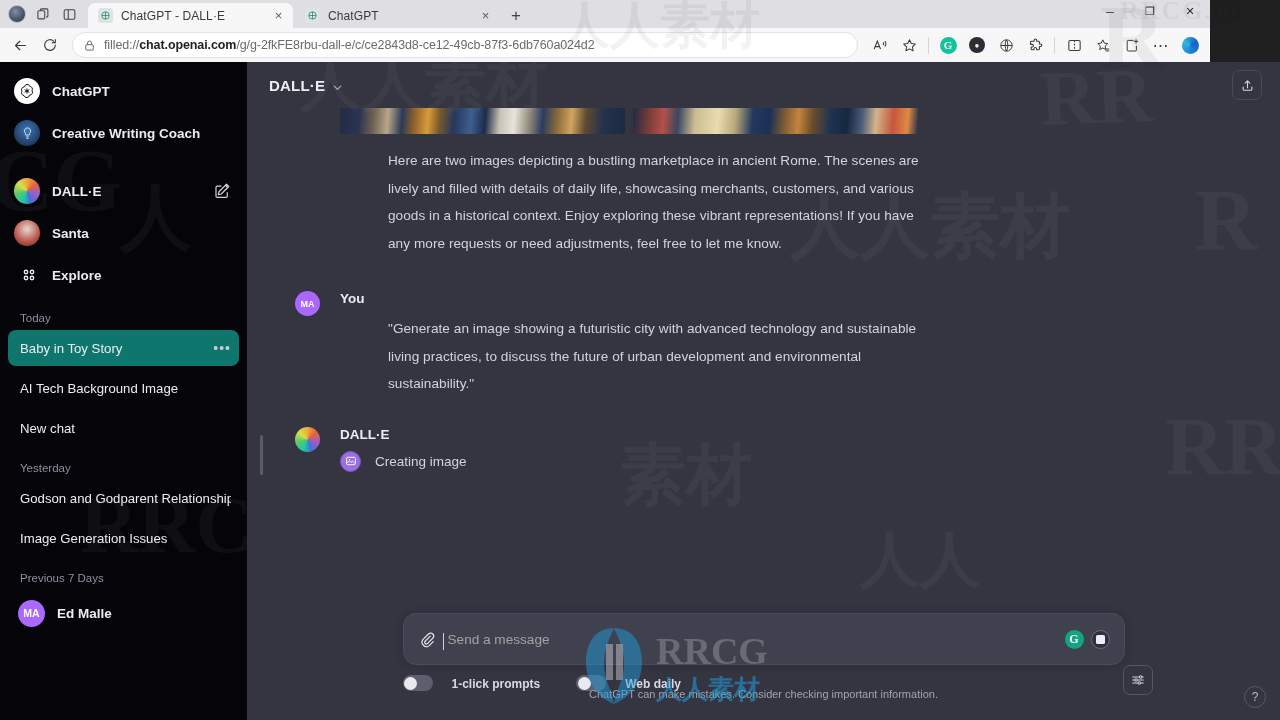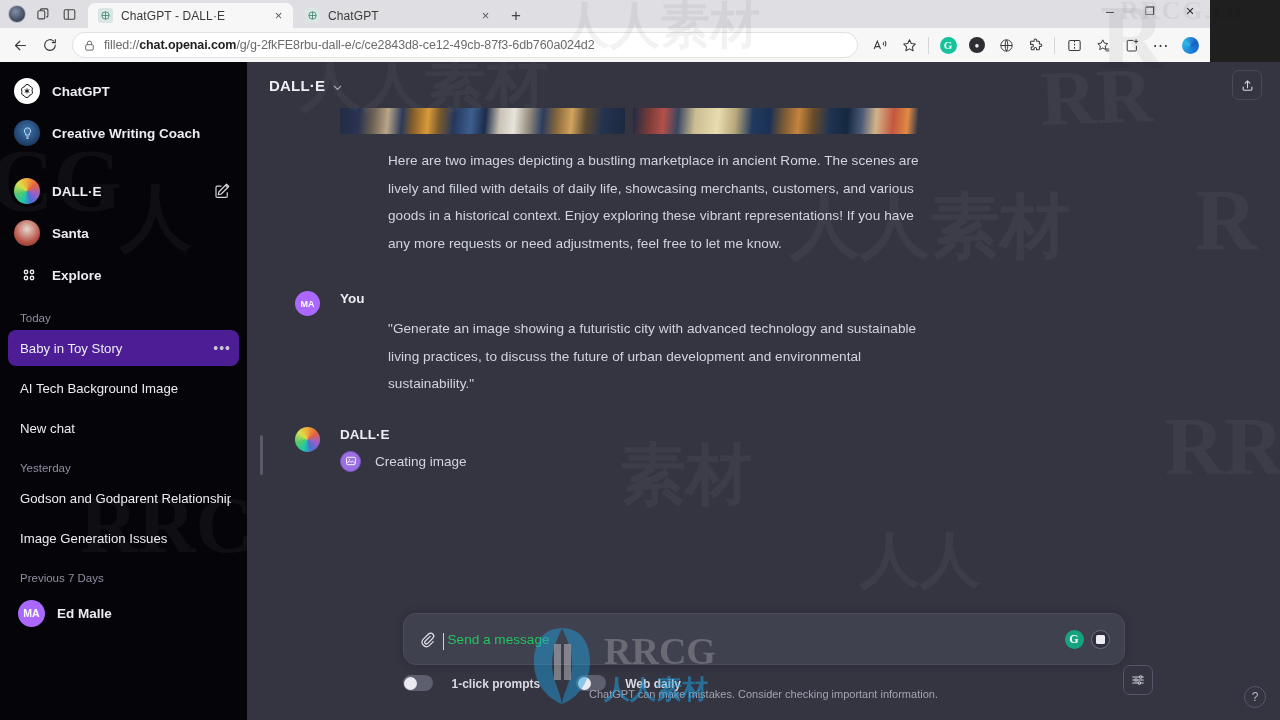--- a/index.html
+++ b/index.html
@@ -129,21 +129,21 @@
   .sb-section {
     font-size: 11.5px; color: #8e8ea0; padding: 16px 10px 6px 12px;
     font-weight: 400;
   }
   .conv {
     height: 36px; display: flex; align-items: center;
     padding: 0 8px 0 12px; border-radius: 8px;
     color: #ececf1; font-size: 13.2px;
     white-space: nowrap; overflow: hidden; position: relative;
   }
-  .conv.active { background: #4c1d95; }
+  .conv.active { background: #0f766e; }
   .conv .conv-title {
     flex: 1; overflow: hidden; text-overflow: clip; white-space: nowrap;
   }
   .conv .dots { color: #c9c9d3; font-size: 14px; letter-spacing: 1px; flex:none; }
   .sb-spacer { flex: 1; }
   .user-row {
     height: 46px; display: flex; align-items: center; gap: 12px;
     padding: 0 10px; border-radius: 8px; margin-bottom: 6px;
   }
   .user-ava {
@@ -221,21 +221,21 @@
   }
   .composer {
     width: 722px; height: 52px; background: #40414f;
     border: 1px solid #4b4c5b; border-radius: 13px;
     display: flex; align-items: center; gap: 10px; padding: 0 14px;
     box-shadow: 0 0 10px rgba(0,0,0,.18);
     margin-top: 8px;
   }
   .clip-ic { width: 18px; height: 18px; color: #e3e3ea; flex: none; }
   .composer-input {
-    flex: 1; font-size: 13.6px; color: #22c55e;
+    flex: 1; font-size: 13.6px; color: #a3a3a3;
     position: relative; padding-left: 2px;
   }
   .caret {
     position: absolute; left: -3px; top: 1px; width: 1px; height: 17px; background: #d0d0da;
   }
   .send-icons { display: flex; align-items: center; gap: 7px; flex: none; }
   .gram-ic {
     width: 19px; height: 19px; border-radius: 50%; background: #15a47f;
     display: flex; align-items: center; justify-content: center;
     color: #fff; font-size: 12px; font-weight: 700; font-family: "Liberation Serif", serif;
@@ -610,21 +610,21 @@
   <div class="wm" style="left:-10px;top:130px;font-size:88px;">CG</div>
   <div class="wm" style="left:120px;top:170px;font-size:72px;">人</div>
   <div class="wm" style="left:80px;top:480px;font-size:80px;">RRC</div>
   <div class="wm" style="left:790px;top:180px;font-size:70px;">人人素材</div>
   <div class="wm" style="left:620px;top:430px;font-size:66px;">素材</div>
   <div class="wm" style="left:860px;top:520px;font-size:60px;">人人</div>
   <div class="wm" style="left:300px;top:40px;font-size:62px;color:rgba(255,255,255,.035);">人人素材</div>
   <div class="wm wm-dark" style="left:560px;top:-8px;font-size:50px;">人人素材</div>
   <div class="wm wm-dark" style="left:1120px;top:-4px;font-size:26px;letter-spacing:2px;">RRCG.cn</div>
 
-  <div class="wm-logo" style="left:526px;top:620px;">
+  <div class="wm-logo" style="left:578px;top:620px;">
     <svg width="230" height="92" viewBox="0 0 230 92">
       <g opacity="0.85">
         <path d="M36 8 C18 8 8 22 8 42 C8 62 20 78 36 84 C34 70 26 60 26 44 C26 28 32 18 36 8 Z" fill="#1f9fe0"></path>
         <path d="M36 8 C54 8 64 22 64 42 C64 62 52 78 36 84 C38 70 46 60 46 44 C46 28 40 18 36 8 Z" fill="#1f9fe0"></path>
         <rect x="28" y="24" width="7" height="36" fill="#ffffff" opacity=".75"></rect>
         <rect x="38" y="24" width="7" height="36" fill="#ffffff" opacity=".75"></rect>
       </g>
       <text x="78" y="44" font-family="Liberation Serif, serif" font-size="38" font-weight="700" fill="#8c8c92">RRCG</text>
       <text x="78" y="78" font-family="Liberation Sans, sans-serif" font-size="26" font-weight="700" fill="#1f9fe0">人人素材</text>
     </svg>

